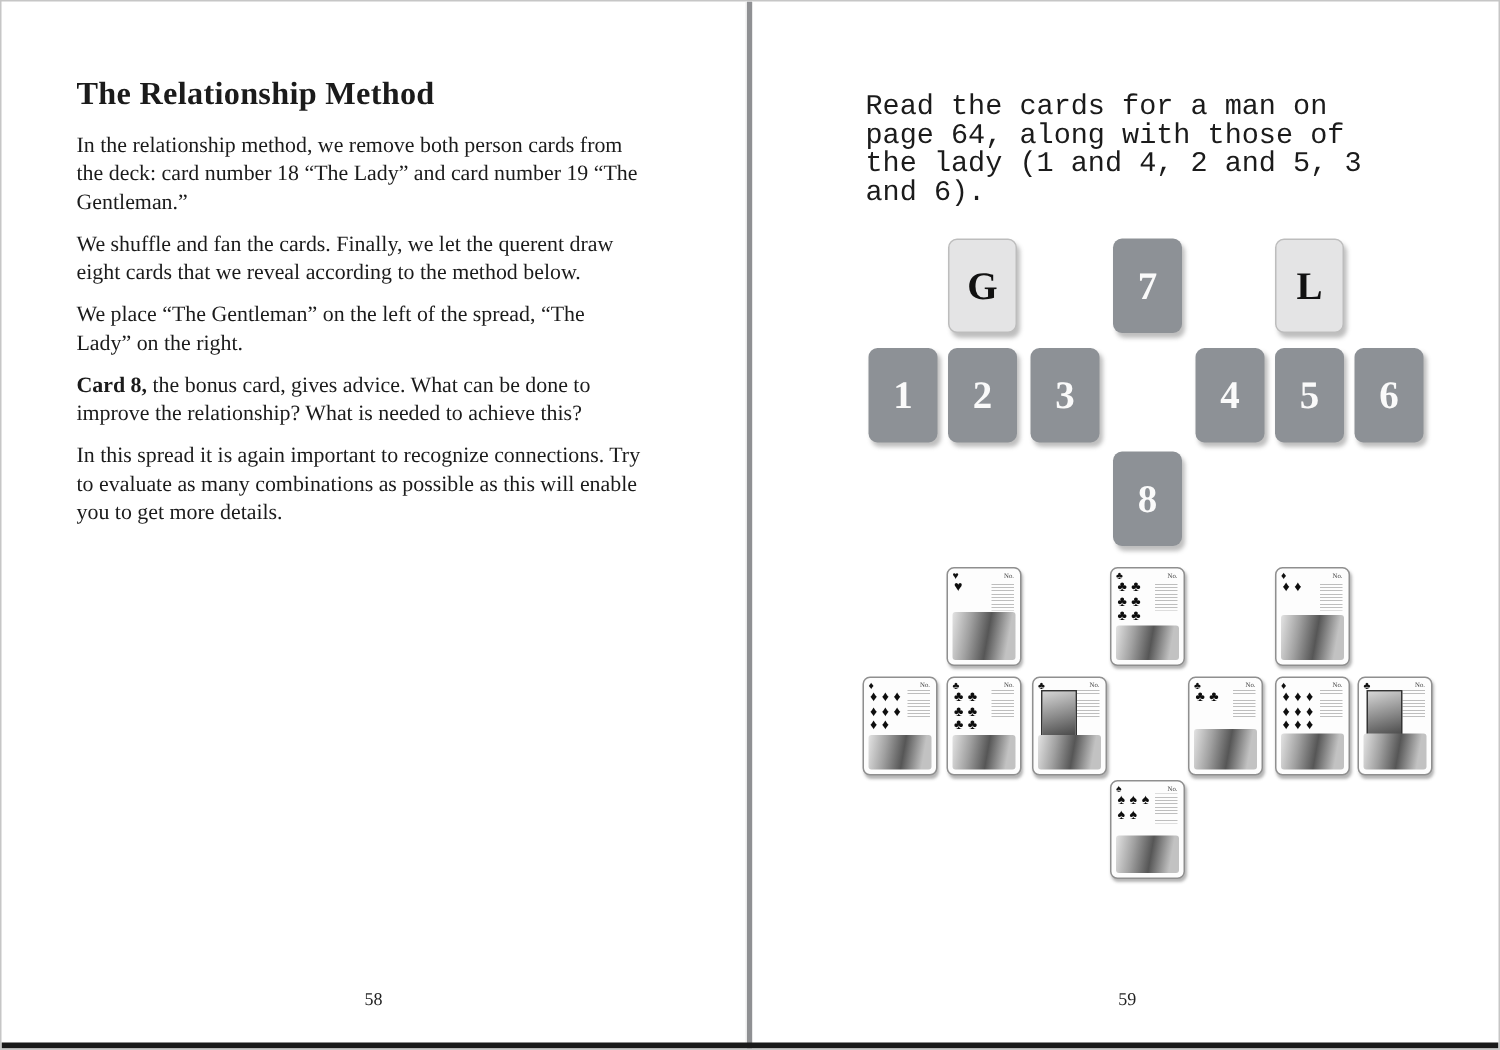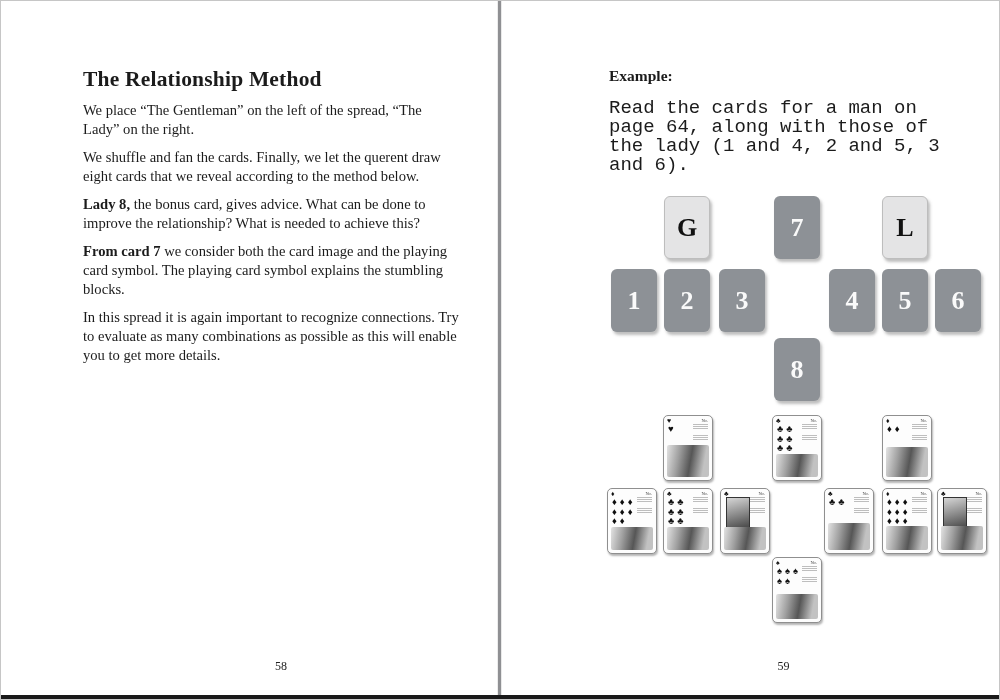--- a/index.html
+++ b/index.html
@@ -4,21 +4,21 @@
 <style>
   html,body{margin:0;padding:0;background:#ffffff;}
   .book{
     position:relative;width:1000px;height:700px;box-sizing:border-box;
     background:#ffffff;border:1px solid #c6c6c6;overflow:hidden;
     font-family:"Liberation Serif","DejaVu Serif",serif;color:#1b1b1b;
   }
   .bottom-bar{position:absolute;left:0;right:0;bottom:0;height:4px;background:#191919;}
   .divider{position:absolute;left:496px;top:0;width:5px;height:100%;
     background:linear-gradient(90deg,#ececec 0,#ececec 1px,#8f9093 1px,#8f9093 4px,#e9e9e9 4px);}
-  .page{position:absolute;top:0;width:496px;height:700px;padding-top:65px;box-sizing:border-box;overflow:hidden;margin-left:32px;}
+  .page{position:absolute;top:0;width:496px;height:700px;padding-top:48px;box-sizing:border-box;overflow:hidden;}
   .page-left{left:0;}
   .page-right{left:501px;width:499px;}
 
   h1.title{font-size:21.5px;line-height:26px;font-weight:bold;margin:0 70px 0 50px;letter-spacing:.2px;}
   .page-left p{margin:9px 68px 0 50px;font-size:14.6px;line-height:19px;}
   .page-left p.first{margin-top:13px;}
   .page-left b{font-weight:bold;}
 
   h2.example{font-size:15.5px;line-height:20px;font-weight:bold;margin:0 64px 0 75px;}
   .page-right p{margin:13px 62px 0 75px;font-size:19px;line-height:19px;font-family:Liberation Mono, monospace;}
@@ -60,31 +60,30 @@
   .page-number{position:absolute;bottom:27px;left:0;width:100%;text-align:center;font-size:12px;color:#222;}
 </style>
 </head>
 <body>
 
 <div class="book">
 
   <div class="page page-left">
     <h1 class="title">The Relationship Method</h1>
 
+    <p class="first"><span>In the relationship method, we remove both person cards from the deck: card number 18 “The Lady” and card number 19 “The Gentleman.”</span></p>
+    <p><span>We shuffle and fan the cards. Finally, we let the querent draw eight cards that we reveal according to the method below.</span></p>
     <p><span>We place “The Gentleman” on the left of the spread, “The Lady” on the right.</span></p>
-    <p><span>We shuffle and fan the cards. Finally, we let the querent draw eight cards that we reveal according to the method below.</span></p>
-    <p><b>Lady 8,</b><span> the bonus card, gives advice. What can be done to improve the relationship? What is needed to achieve this?</span></p>
-    <p><b>From card 7</b><span> we consider both the card image and the playing card symbol. The playing card symbol explains the stumbling blocks.</span></p>
+    <p><b>Card 8,</b><span> the bonus card, gives advice. What can be done to improve the relationship? What is needed to achieve this?</span></p>
     <p><span>In this spread it is again important to recognize connections. Try to evaluate as many combinations as possible as this will enable you to get more details.</span></p>
 
     <div class="page-number">58</div>
   </div>
 
   <div class="page page-right">
-    <h2 class="example">Example:</h2>
     <p><span>Read the cards for a man on page 64, along with those of the lady (1 and 4, 2 and 5, 3 and 6).</span></p>
 
     <div class="spread-diagram">
       <div class="dc light c2 r1">G</div>
       <div class="dc dark  c4 r1">7</div>
       <div class="dc light c6 r1">L</div>
       <div class="dc dark  c1 r2">1</div>
       <div class="dc dark  c2 r2">2</div>
       <div class="dc dark  c3 r2">3</div>
       <div class="dc dark  c5 r2">4</div>

